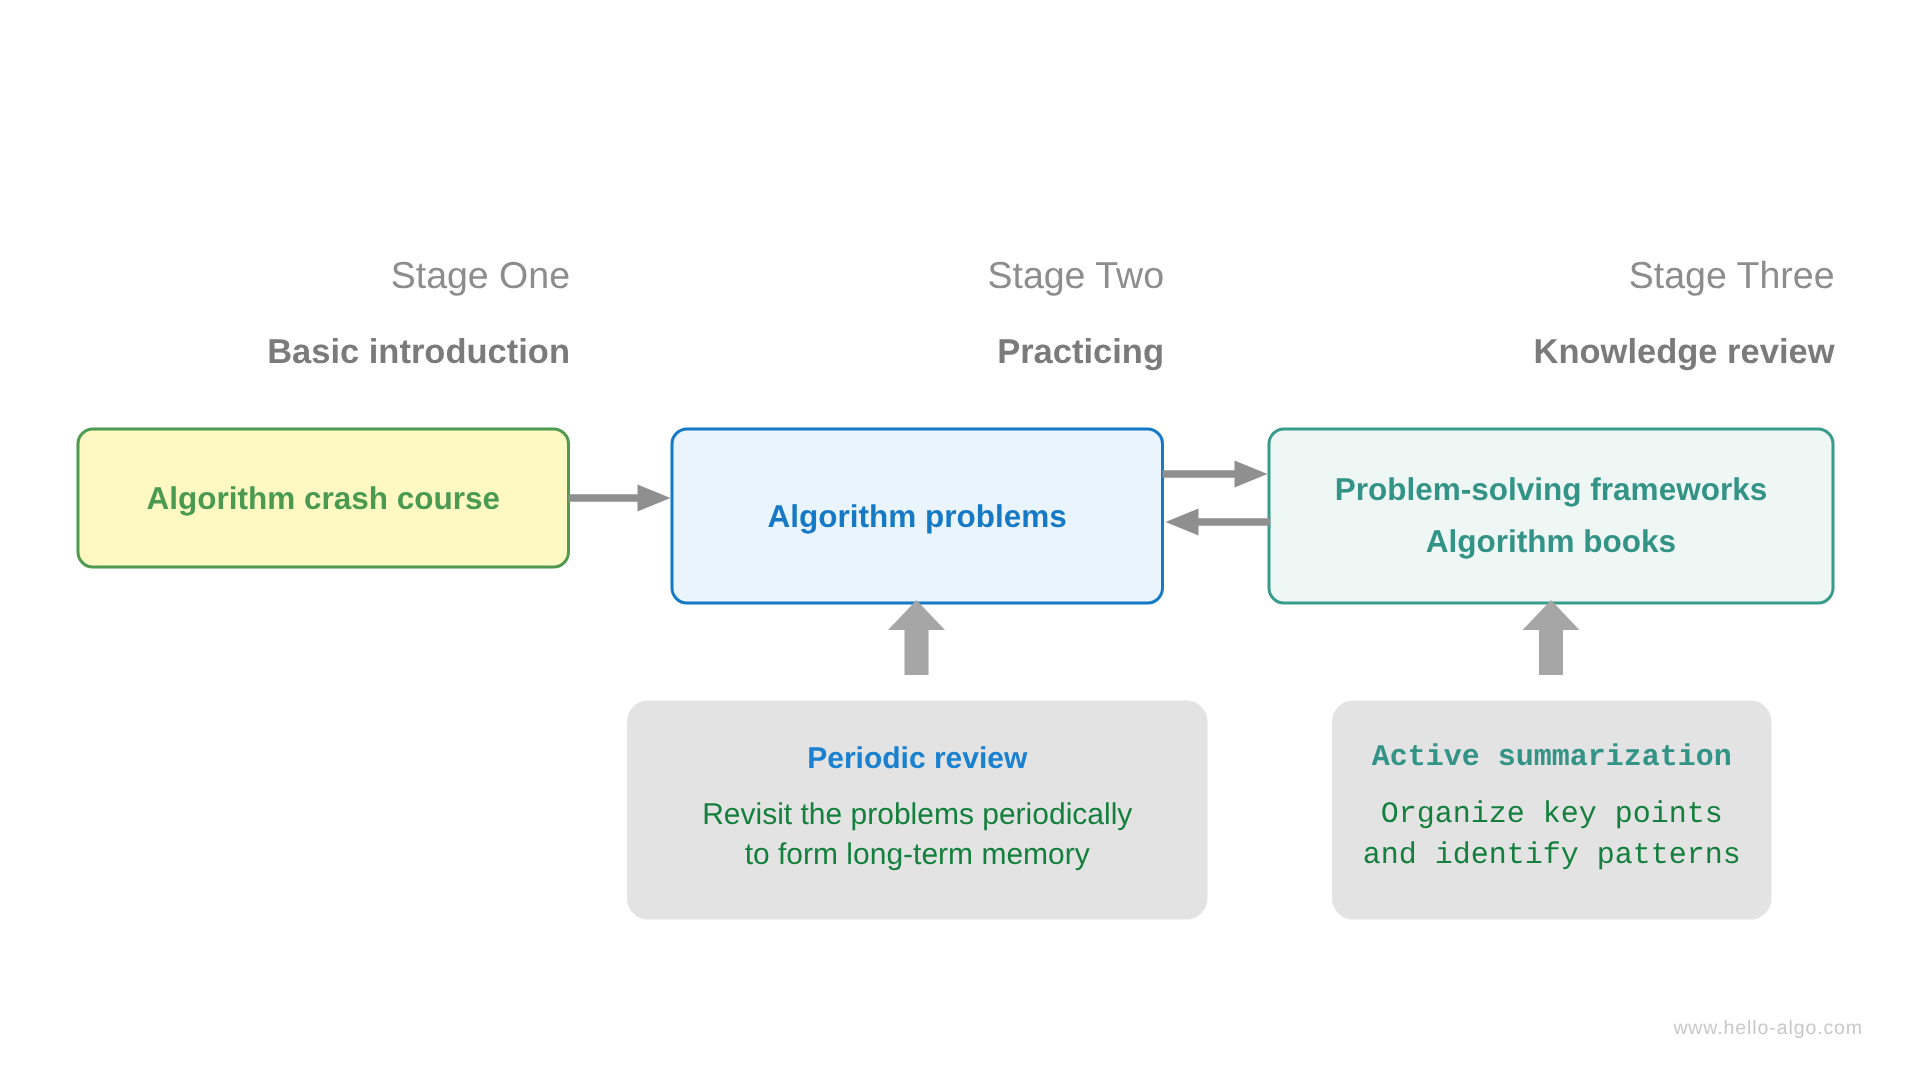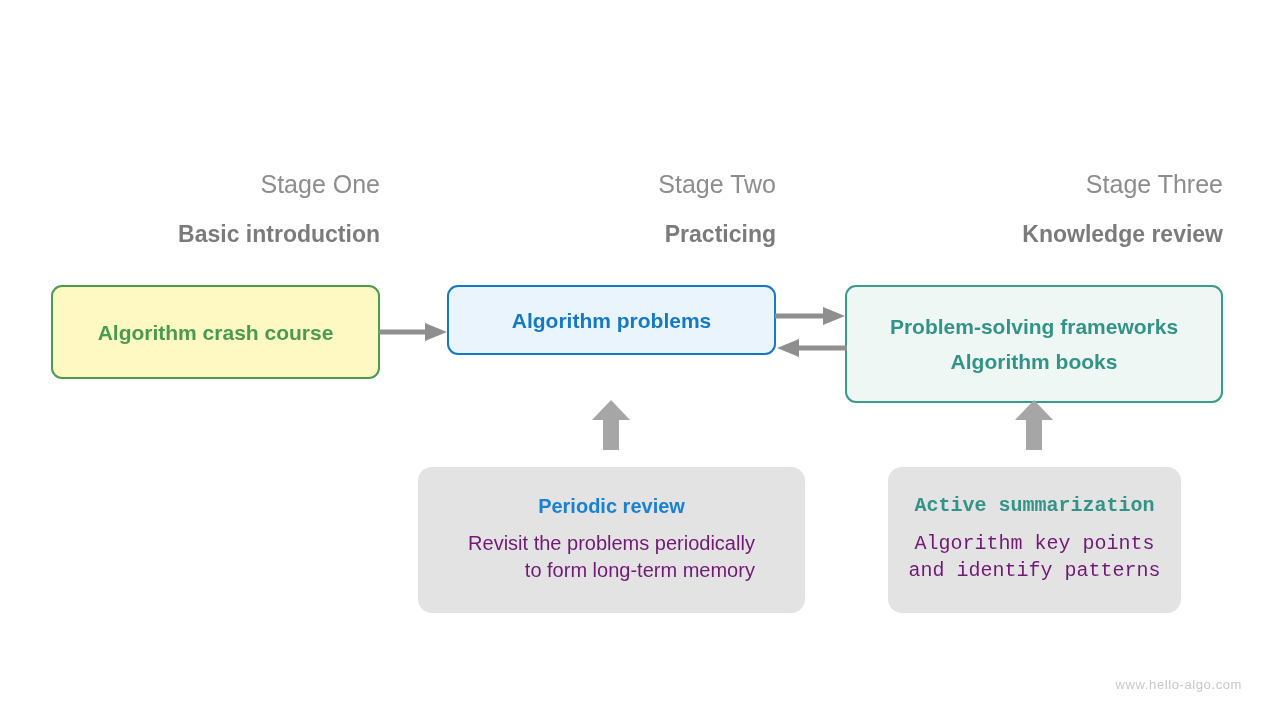--- a/index.html
+++ b/index.html
@@ -90,21 +90,21 @@
     font-size: 20px;
     font-weight: 700;
     line-height: 1;
   }
   .note-title.blue { color: #1a80d0; }
   .note-title.teal { color: #339387; }
   .note-body {
     margin-top: 14px;
     font-size: 20px;
     font-weight: 400;
-    color: #701a75;
+    color: #15803d;
     line-height: 1.35;
   }
 
   
   .arrow-svg {
     position: absolute;
     overflow: visible;
   }
 
   
@@ -134,21 +134,21 @@
 
   <div class="stage-col" style="left:845px; top:172px; width:378px;">
     <div class="stage-title">Stage Three</div>
     <div class="stage-subtitle">Knowledge review</div>
   </div>
 
   <div class="node node-green" style="left:51px; top:285px; width:329px; height:94px;">
     <div class="line">Algorithm crash course</div>
   </div>
 
-  <div class="node node-blue" style="left:447px; top:285px; width:329px; height:70px;">
+  <div class="node node-blue" style="left:447px; top:285px; width:329px; height:118px;">
     <div class="line">Algorithm problems</div>
   </div>
 
   <div class="node node-teal" style="left:845px; top:285px; width:378px; height:118px;">
     <div class="line">Problem-solving frameworks</div>
     <div class="line">Algorithm books</div>
   </div>
 
   <svg class="arrow-svg" style="left:379px; top:318px;" width="70" height="28" viewBox="0 0 70 28">
     <line x1="0" y1="14" x2="50" y2="14" stroke="#8f8f8f" stroke-width="5"></line>
@@ -166,31 +166,31 @@
   </svg>
 
   <svg class="arrow-svg" style="left:592px; top:400px;" width="38" height="50" viewBox="0 0 38 50">
     <polygon points="19,0 38,20 27,20 27,50 11,50 11,20 0,20" fill="#a6a6a6"></polygon>
   </svg>
 
   <svg class="arrow-svg" style="left:1015px; top:400px;" width="38" height="50" viewBox="0 0 38 50">
     <polygon points="19,0 38,20 27,20 27,50 11,50 11,20 0,20" fill="#a6a6a6"></polygon>
   </svg>
 
-  <div class="note" style="left:418px; top:467px; width:387px; height:146px;text-align:right;">
+  <div class="note" style="left:418px; top:467px; width:387px; height:146px;">
     <div class="note-title blue">Periodic review</div>
     <div class="note-body">
       <div>Revisit the problems periodically</div>
       <div>to form long-term memory</div>
     </div>
   </div>
 
   <div class="note" style="left:888px; top:467px; width:293px; height:146px;font-family:Liberation Mono, monospace;">
     <div class="note-title teal">Active summarization</div>
     <div class="note-body">
-      <div>Algorithm key points</div>
+      <div>Organize key points</div>
       <div>and identify patterns</div>
     </div>
   </div>
 
   <div class="watermark" style="right:38px; bottom:28px;">www.hello-algo.com</div>
 
 </div>
 
 </body></html>

